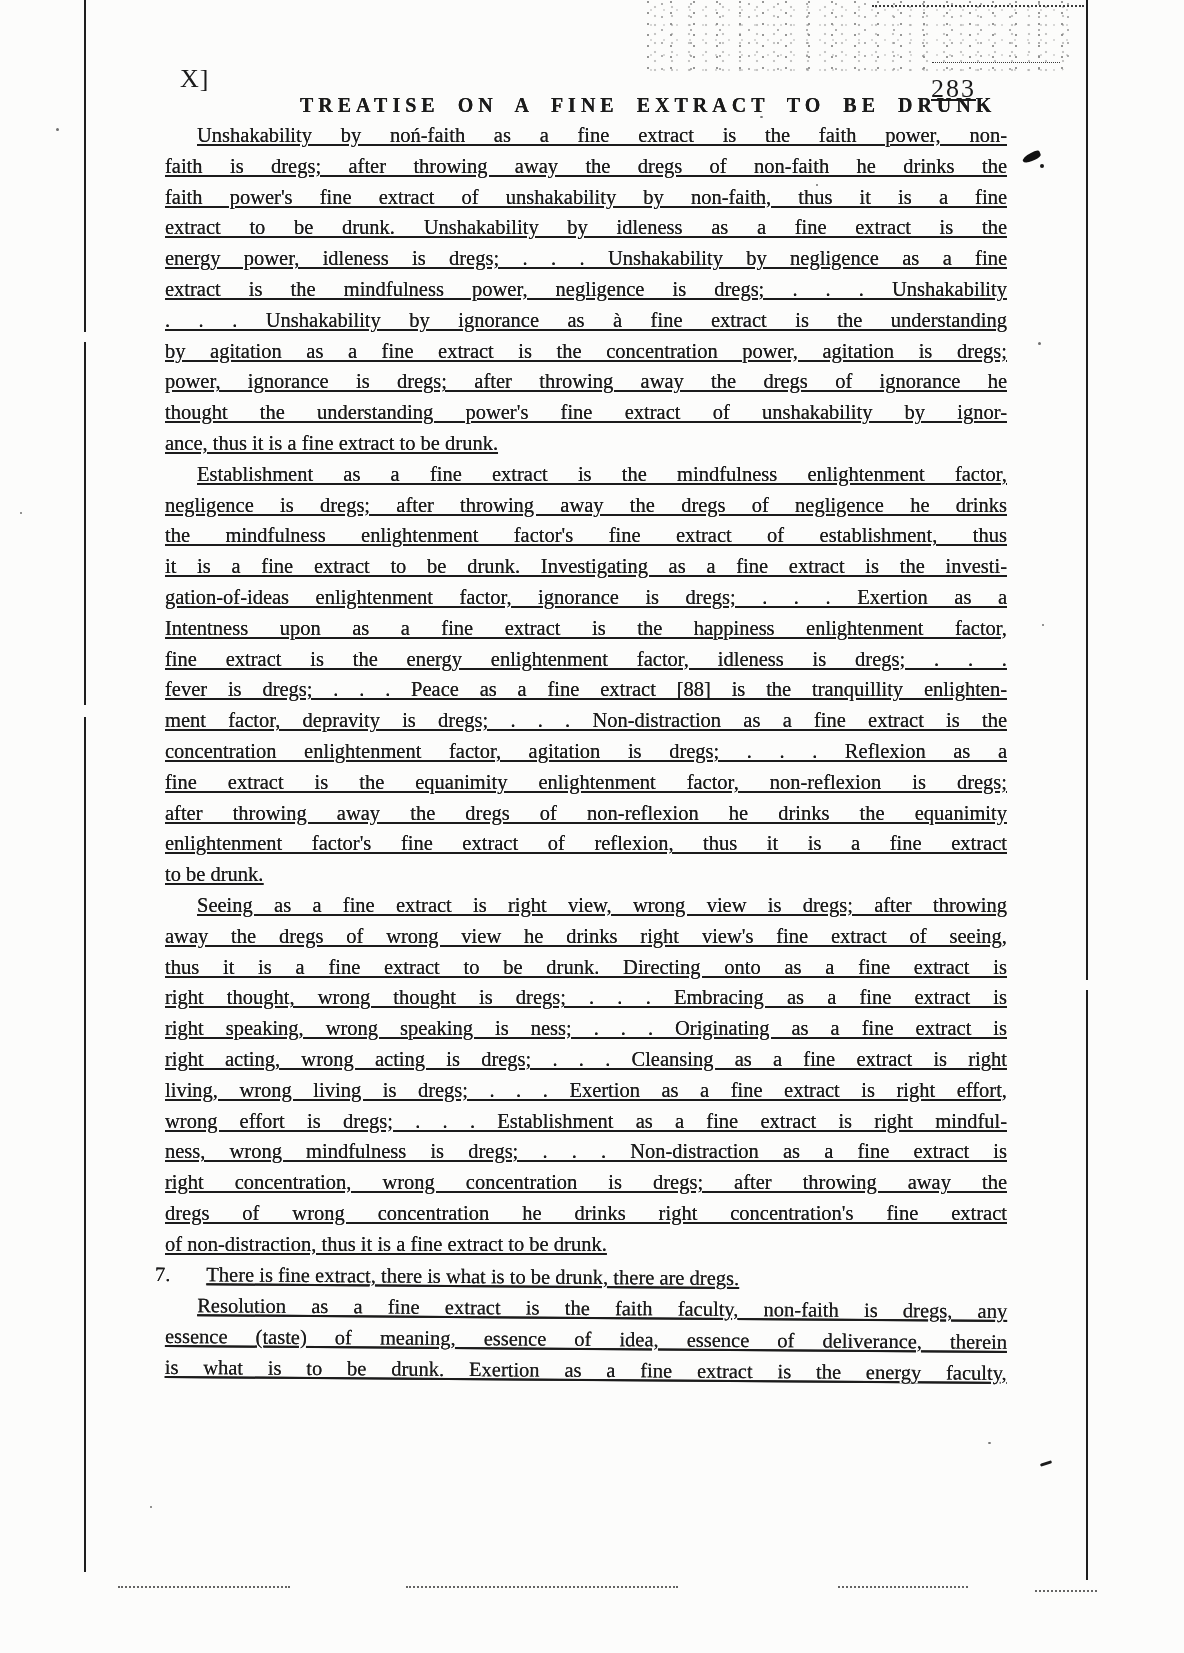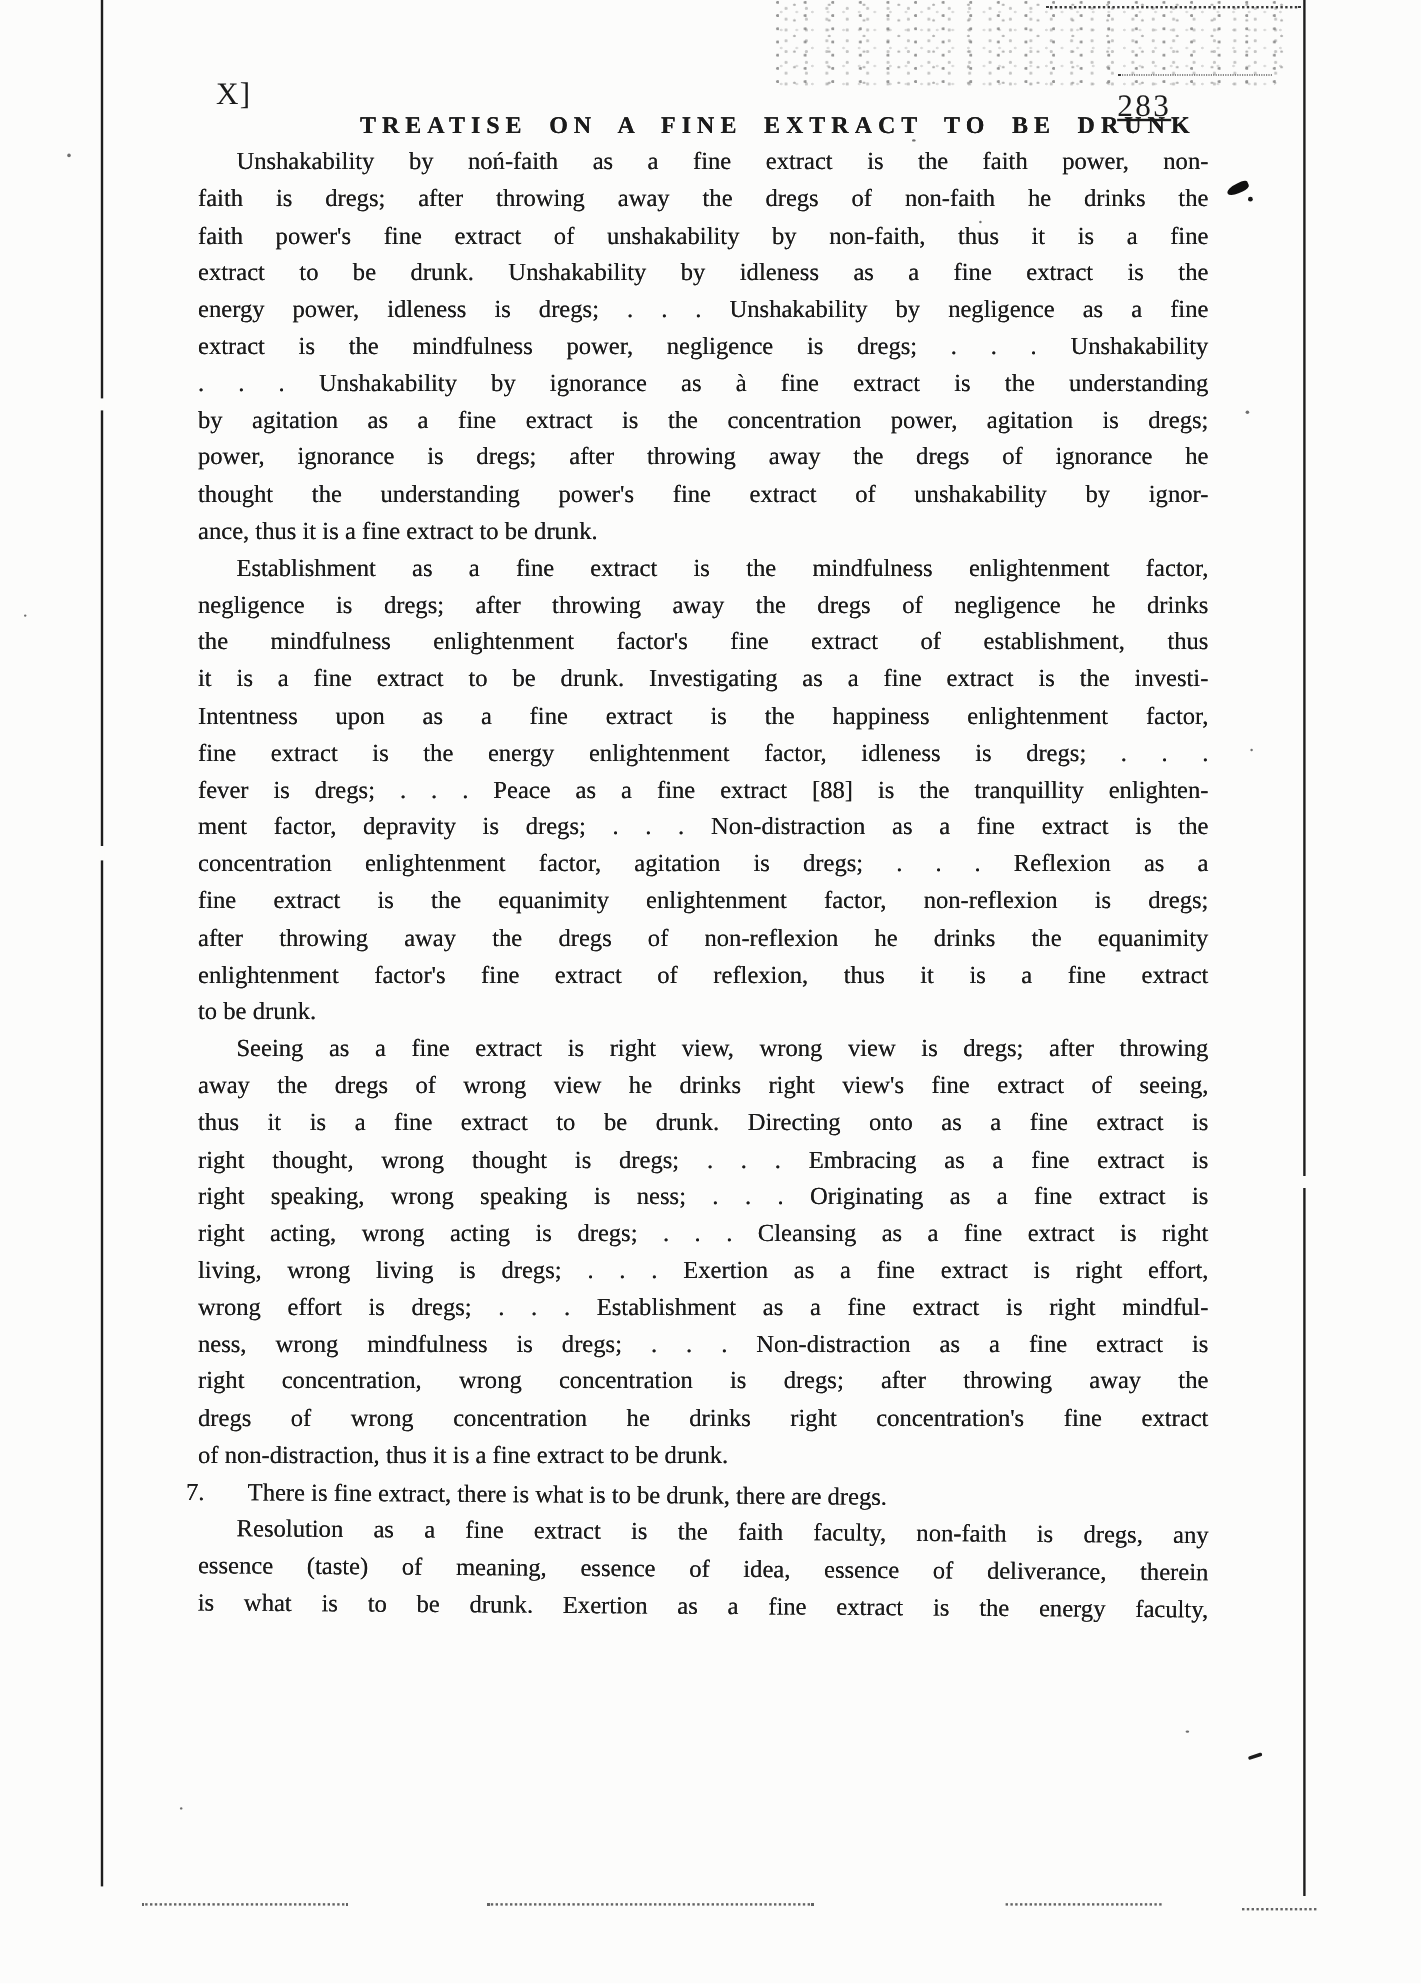--- a/index.html
+++ b/index.html
@@ -33,20 +33,21 @@
   .page-number {
     position:absolute; left:931px; top:74px;
     font-size:26px; letter-spacing:2px;text-decoration:underline;
   }
 
   
   .body-text {
     position:absolute; left:165px; top:120px; width:842px;
     font-size:20.5px; line-height:30.8px;
     text-shadow:0 0 .35px #2a2a2a;
+    text-decoration:underline;
   }
   .para { margin:0; }
   .line { text-align:justify; text-align-last:justify; }
   .line.plain { text-align:left; text-align-last:left; }
   .line.indent { text-indent:32px; }
   .tilt { transform:rotate(0.4deg); transform-origin:0 50%; }
   .pnum { display:inline-block; margin-left:-10px; padding-right:36px; }
 
   
   .noise-band {
@@ -128,20 +129,21 @@
         <div class="line">by agitation as a fine extract is the concentration power, agitation is dregs;</div>
         <div class="line">power, ignorance is dregs; after throwing away the dregs of ignorance he</div>
         <div class="line">thought the understanding power's fine extract of unshakability by ignor-</div>
         <div class="line plain">ance, thus it is a fine extract to be drunk.</div>
       </div>
       <div class="para">
         <div class="line indent">Establishment as a fine extract is the mindfulness enlightenment factor,</div>
         <div class="line">negligence is dregs; after throwing away the dregs of negligence he drinks</div>
         <div class="line">the mindfulness enlightenment factor's fine extract of establishment, thus</div>
         <div class="line">it is a fine extract to be drunk. Investigating as a fine extract is the investi-</div>
+        <div class="line">gation-of-ideas enlightenment factor, ignorance is dregs; . . . Exertion as a</div>
         <div class="line">Intentness upon as a fine extract is the happiness enlightenment factor,</div>
         <div class="line">fine extract is the energy enlightenment factor, idleness is dregs; . . .</div>
         <div class="line">fever is dregs; . . . Peace as a fine extract [88] is the tranquillity enlighten-</div>
         <div class="line">ment factor, depravity is dregs; . . . Non-distraction as a fine extract is the</div>
         <div class="line">concentration enlightenment factor, agitation is dregs; . . . Reflexion as a</div>
         <div class="line">fine extract is the equanimity enlightenment factor, non-reflexion is dregs;</div>
         <div class="line">after throwing away the dregs of non-reflexion he drinks the equanimity</div>
         <div class="line">enlightenment factor's fine extract of reflexion, thus it is a fine extract</div>
         <div class="line plain">to be drunk.</div>
       </div>

